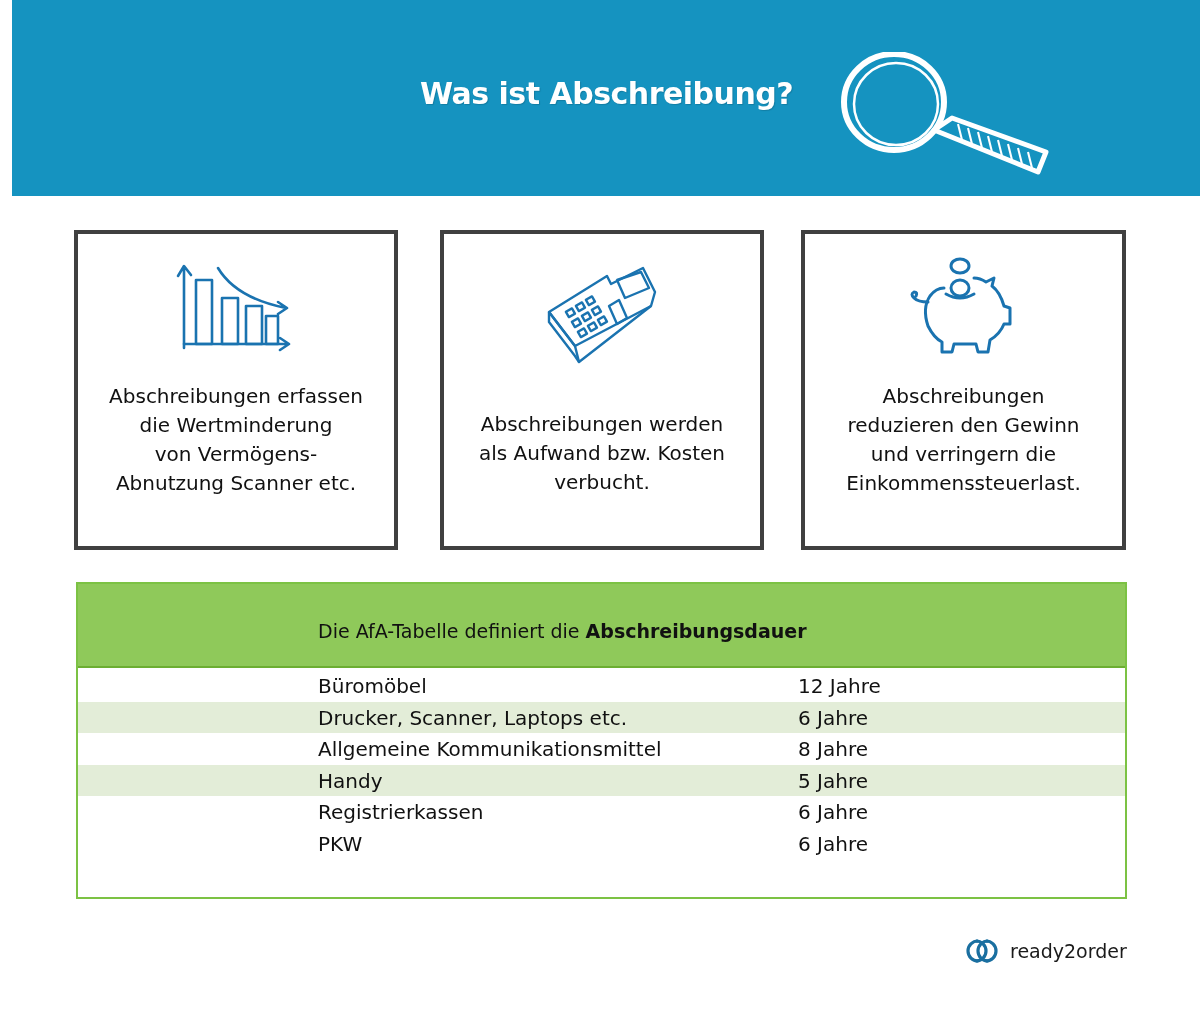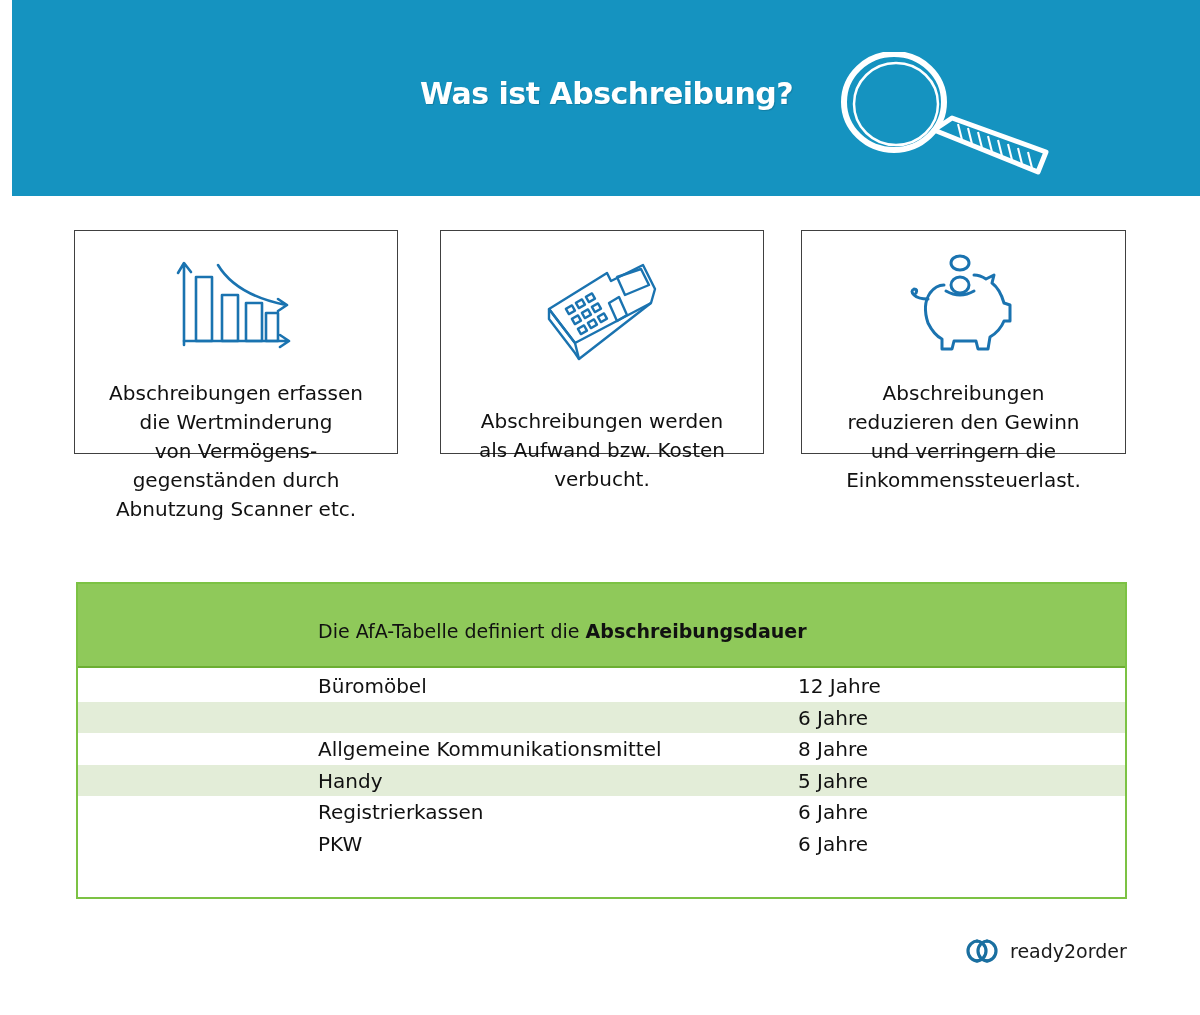--- a/index.html
+++ b/index.html
@@ -3,21 +3,21 @@
 <meta charset="utf-8">
 <style>
   * { box-sizing: border-box; margin: 0; padding: 0; }
   html, body { width: 1200px; height: 1015px; background: #ffffff; overflow: hidden; }
   body { font-family: "DejaVu Sans", "Liberation Sans", sans-serif; color: #111; position: relative; }
 
   .header { position: absolute; left: 0; top: 0; width: 1200px; height: 196px; background: #1593c0; margin-left: 12px; }
   .header-title { position: absolute; left: 408px; top: 76px; color: #fff; font-weight: bold; font-size: 30px; letter-spacing: -0.5px; font-family: "DejaVu Sans", sans-serif; text-shadow: 1px 1px 1px rgba(0,0,0,0.15); }
   .magnifier { position: absolute; left: 822px; top: 52px; width: 220px; height: 130px; }
 
-  .card { position: absolute; top: 230px; height: 224px; border: 1px solid #404040; background: #fff; }
+  .card { position: absolute; top: 230px; height: 320px; border: 4px solid #404040; background: #fff; }
   .card-1 { left: 74px; width: 324px; }
   .card-2 { left: 440px; width: 324px; }
   .card-3 { left: 801px; width: 325px; }
   .card-icon { position: absolute; left: 50%; transform: translateX(-50%); }
   .card-text { position: absolute; left: 0; right: 0; text-align: center; font-size: 20px; line-height: 29px; color: #111; }
   .card-text b { font-weight: normal; }
 
   .afa { position: absolute; left: 76px; top: 582px; width: 1051px; height: 317px; border: 2px solid #7cc244; background: #fff; padding-left: 38px; }
   .afa-head { position: absolute; left: 0; top: 0; right: 0; height: 84px; background: #8fc95a; border-bottom: 2px solid #6cae32; }
   .afa-title { position: absolute; left: 240px; top: 36px; font-size: 19px; color: #111; }
@@ -62,21 +62,20 @@
       <rect x="46" y="36" width="16" height="46"></rect>
       <rect x="70" y="44" width="16" height="38"></rect>
       <rect x="90" y="54" width="12" height="28"></rect>
       <path d="M42 6 Q60 36 110 46 M102 40 L111 46 L102 52"></path>
     </g>
   </svg>
   <div class="card-text" style="top:148px;">
     <div><span>Abschreibungen erfassen</span></div>
     <div><span>die </span><b>Wertminderung</b></div>
     <div><b>von Vermögens-</b></div>
-    <div><b>gegenständen</b><span> durch</span></div>
     <div><span>Abnutzung Scanner etc.</span></div>
   </div>
 </div>
 
 <div class="card card-2">
   <svg class="card-icon" style="top:32px;" width="114" height="100" viewBox="0 0 114 100">
     <g fill="none" stroke="#1a73b0" stroke-width="2.4" stroke-linejoin="round">
       <path d="M4 46 L62 10 L66 18 L98 2 L110 26 L106 40 L34 96 L30 80 Z"></path>
       <path d="M4 46 L4 56 L30 90 L34 96"></path>
       <path d="M4 46 L30 80 L106 40"></path>
@@ -121,20 +120,21 @@
 <div class="afa">
   <div class="afa-head">
     <div class="afa-title"><span>Die AfA-Tabelle definiert die </span><b>Abschreibungsdauer</b></div>
   </div>
   <div class="afa-rows">
     <div class="afa-row">
       <span class="afa-cell-name">Büromöbel</span>
       <span class="afa-cell-val">12 Jahre</span>
     </div>
     <div class="afa-row alt">
+      <span class="afa-cell-name">Drucker, Scanner, Laptops etc.</span>
       <span class="afa-cell-val">6 Jahre</span>
     </div>
     <div class="afa-row">
       <span class="afa-cell-name">Allgemeine Kommunikationsmittel</span>
       <span class="afa-cell-val">8 Jahre</span>
     </div>
     <div class="afa-row alt">
       <span class="afa-cell-name">Handy</span>
       <span class="afa-cell-val">5 Jahre</span>
     </div>

